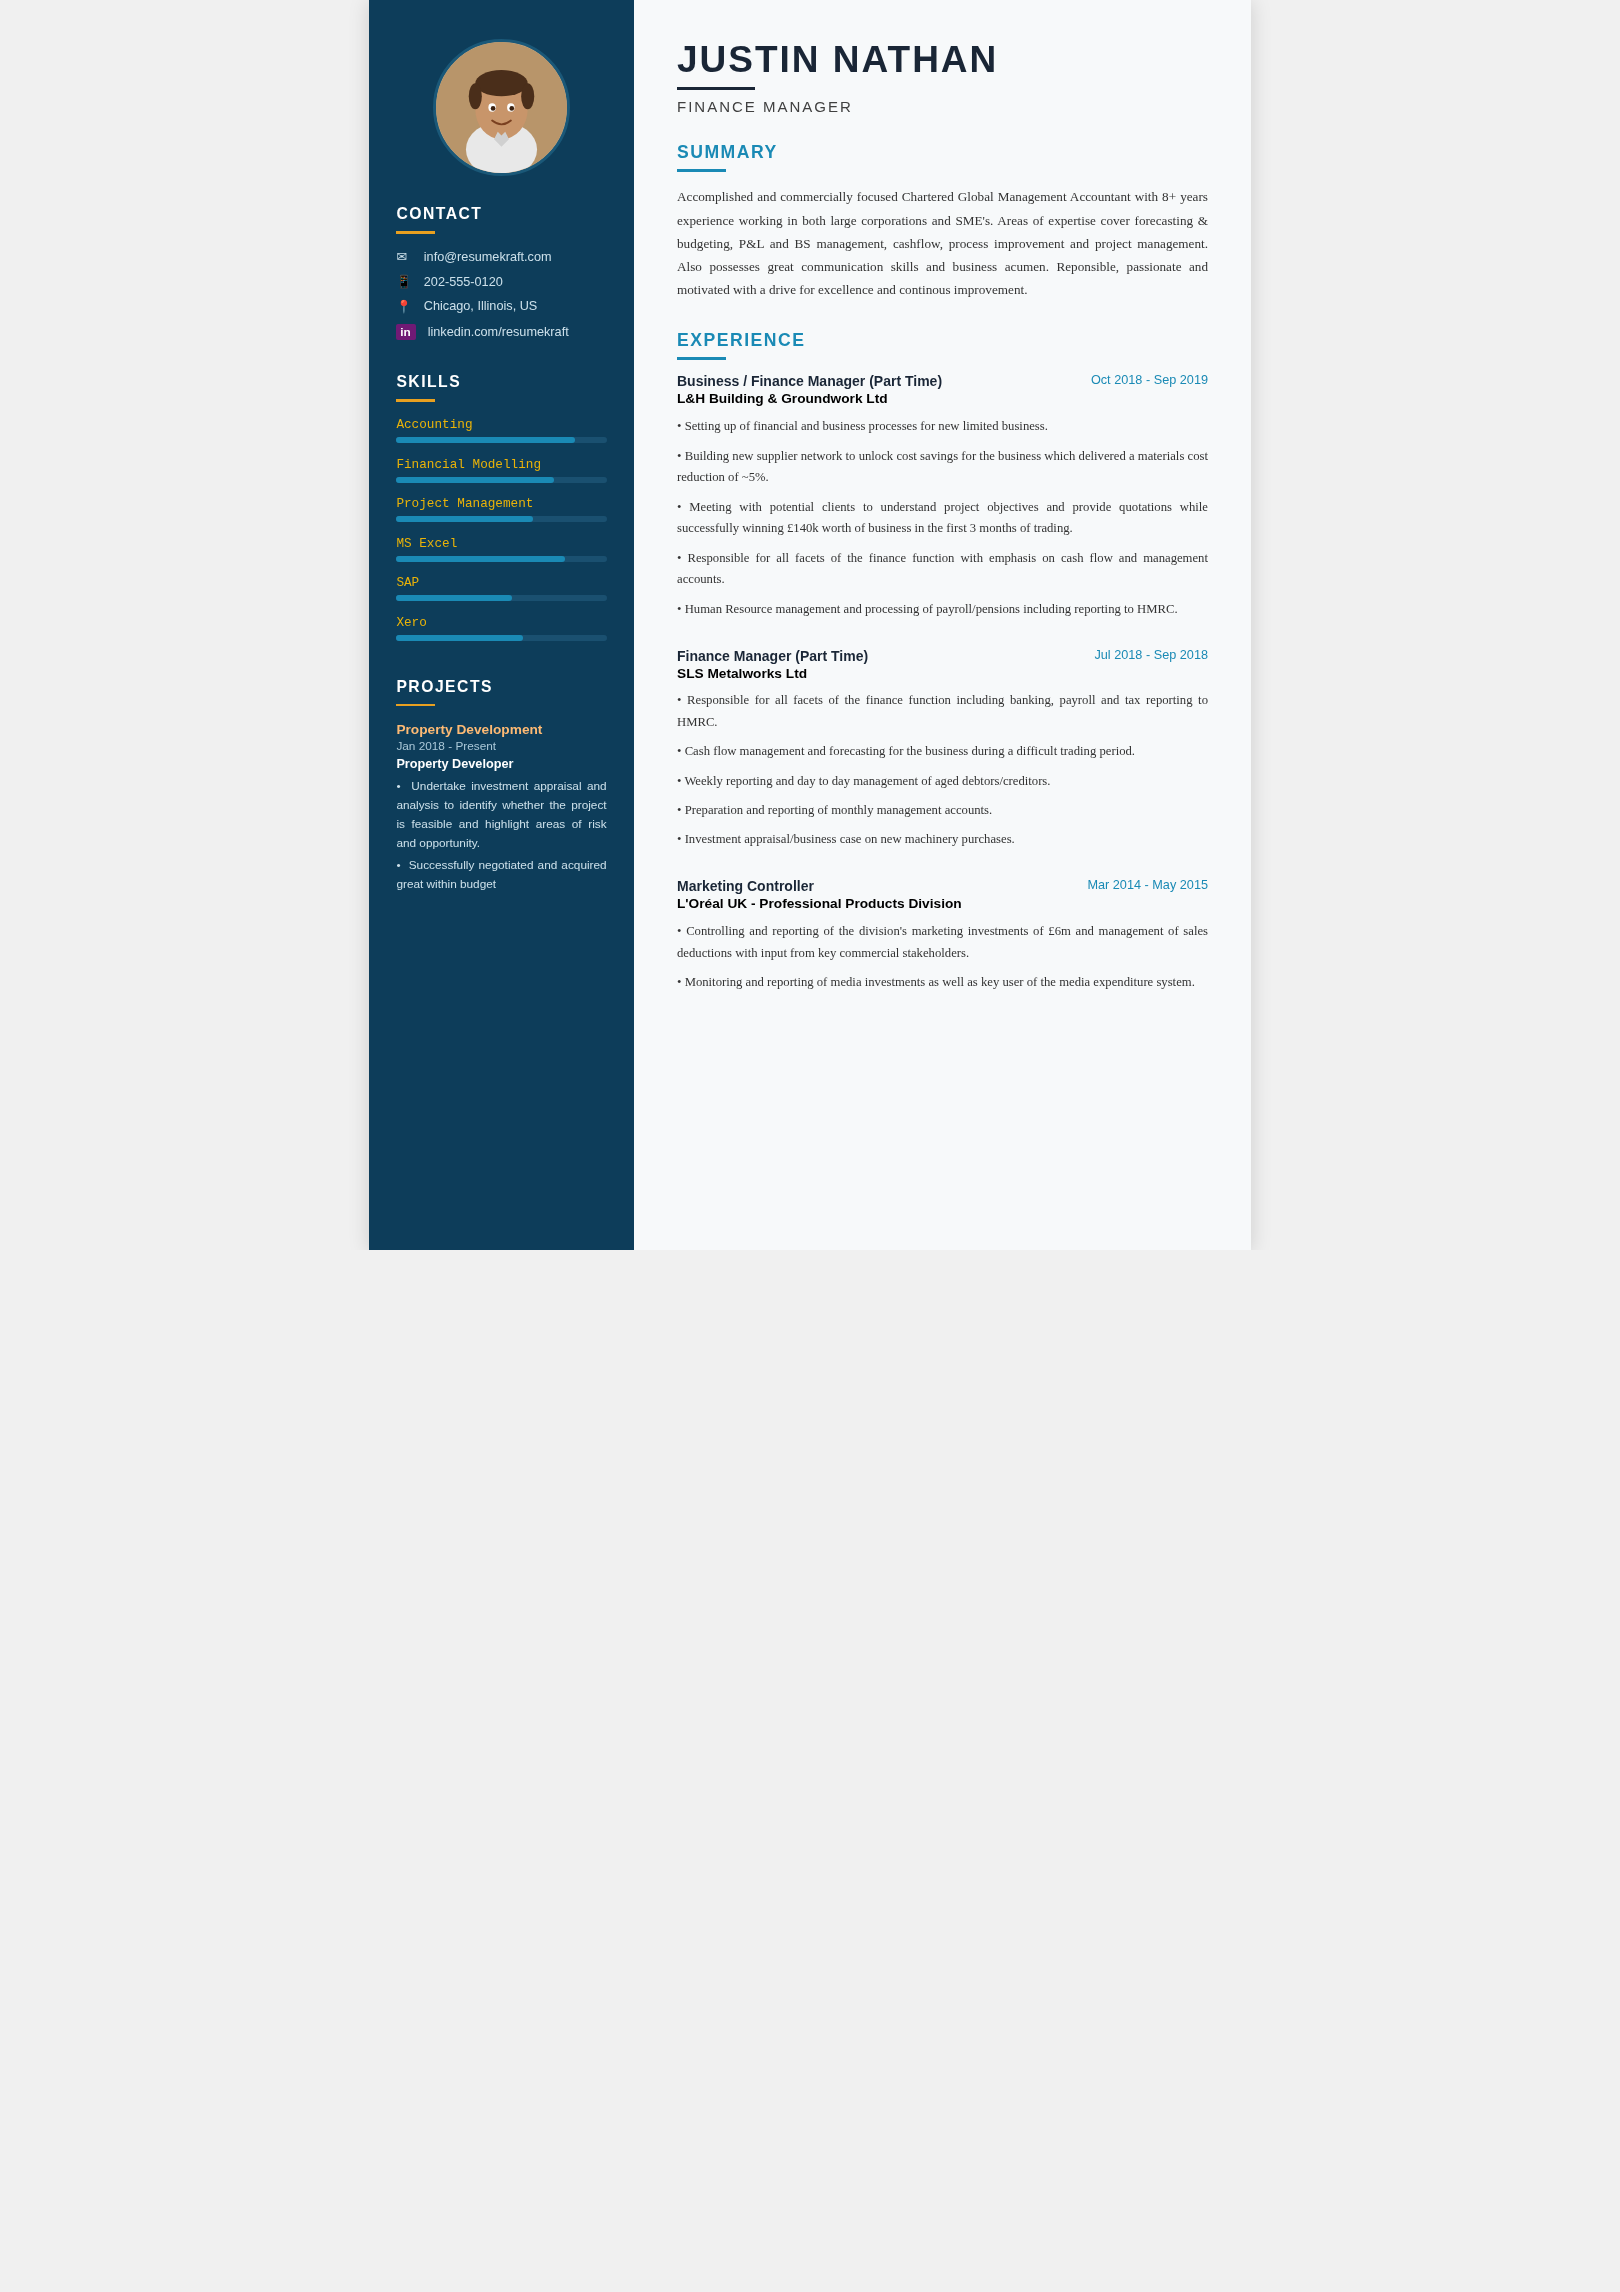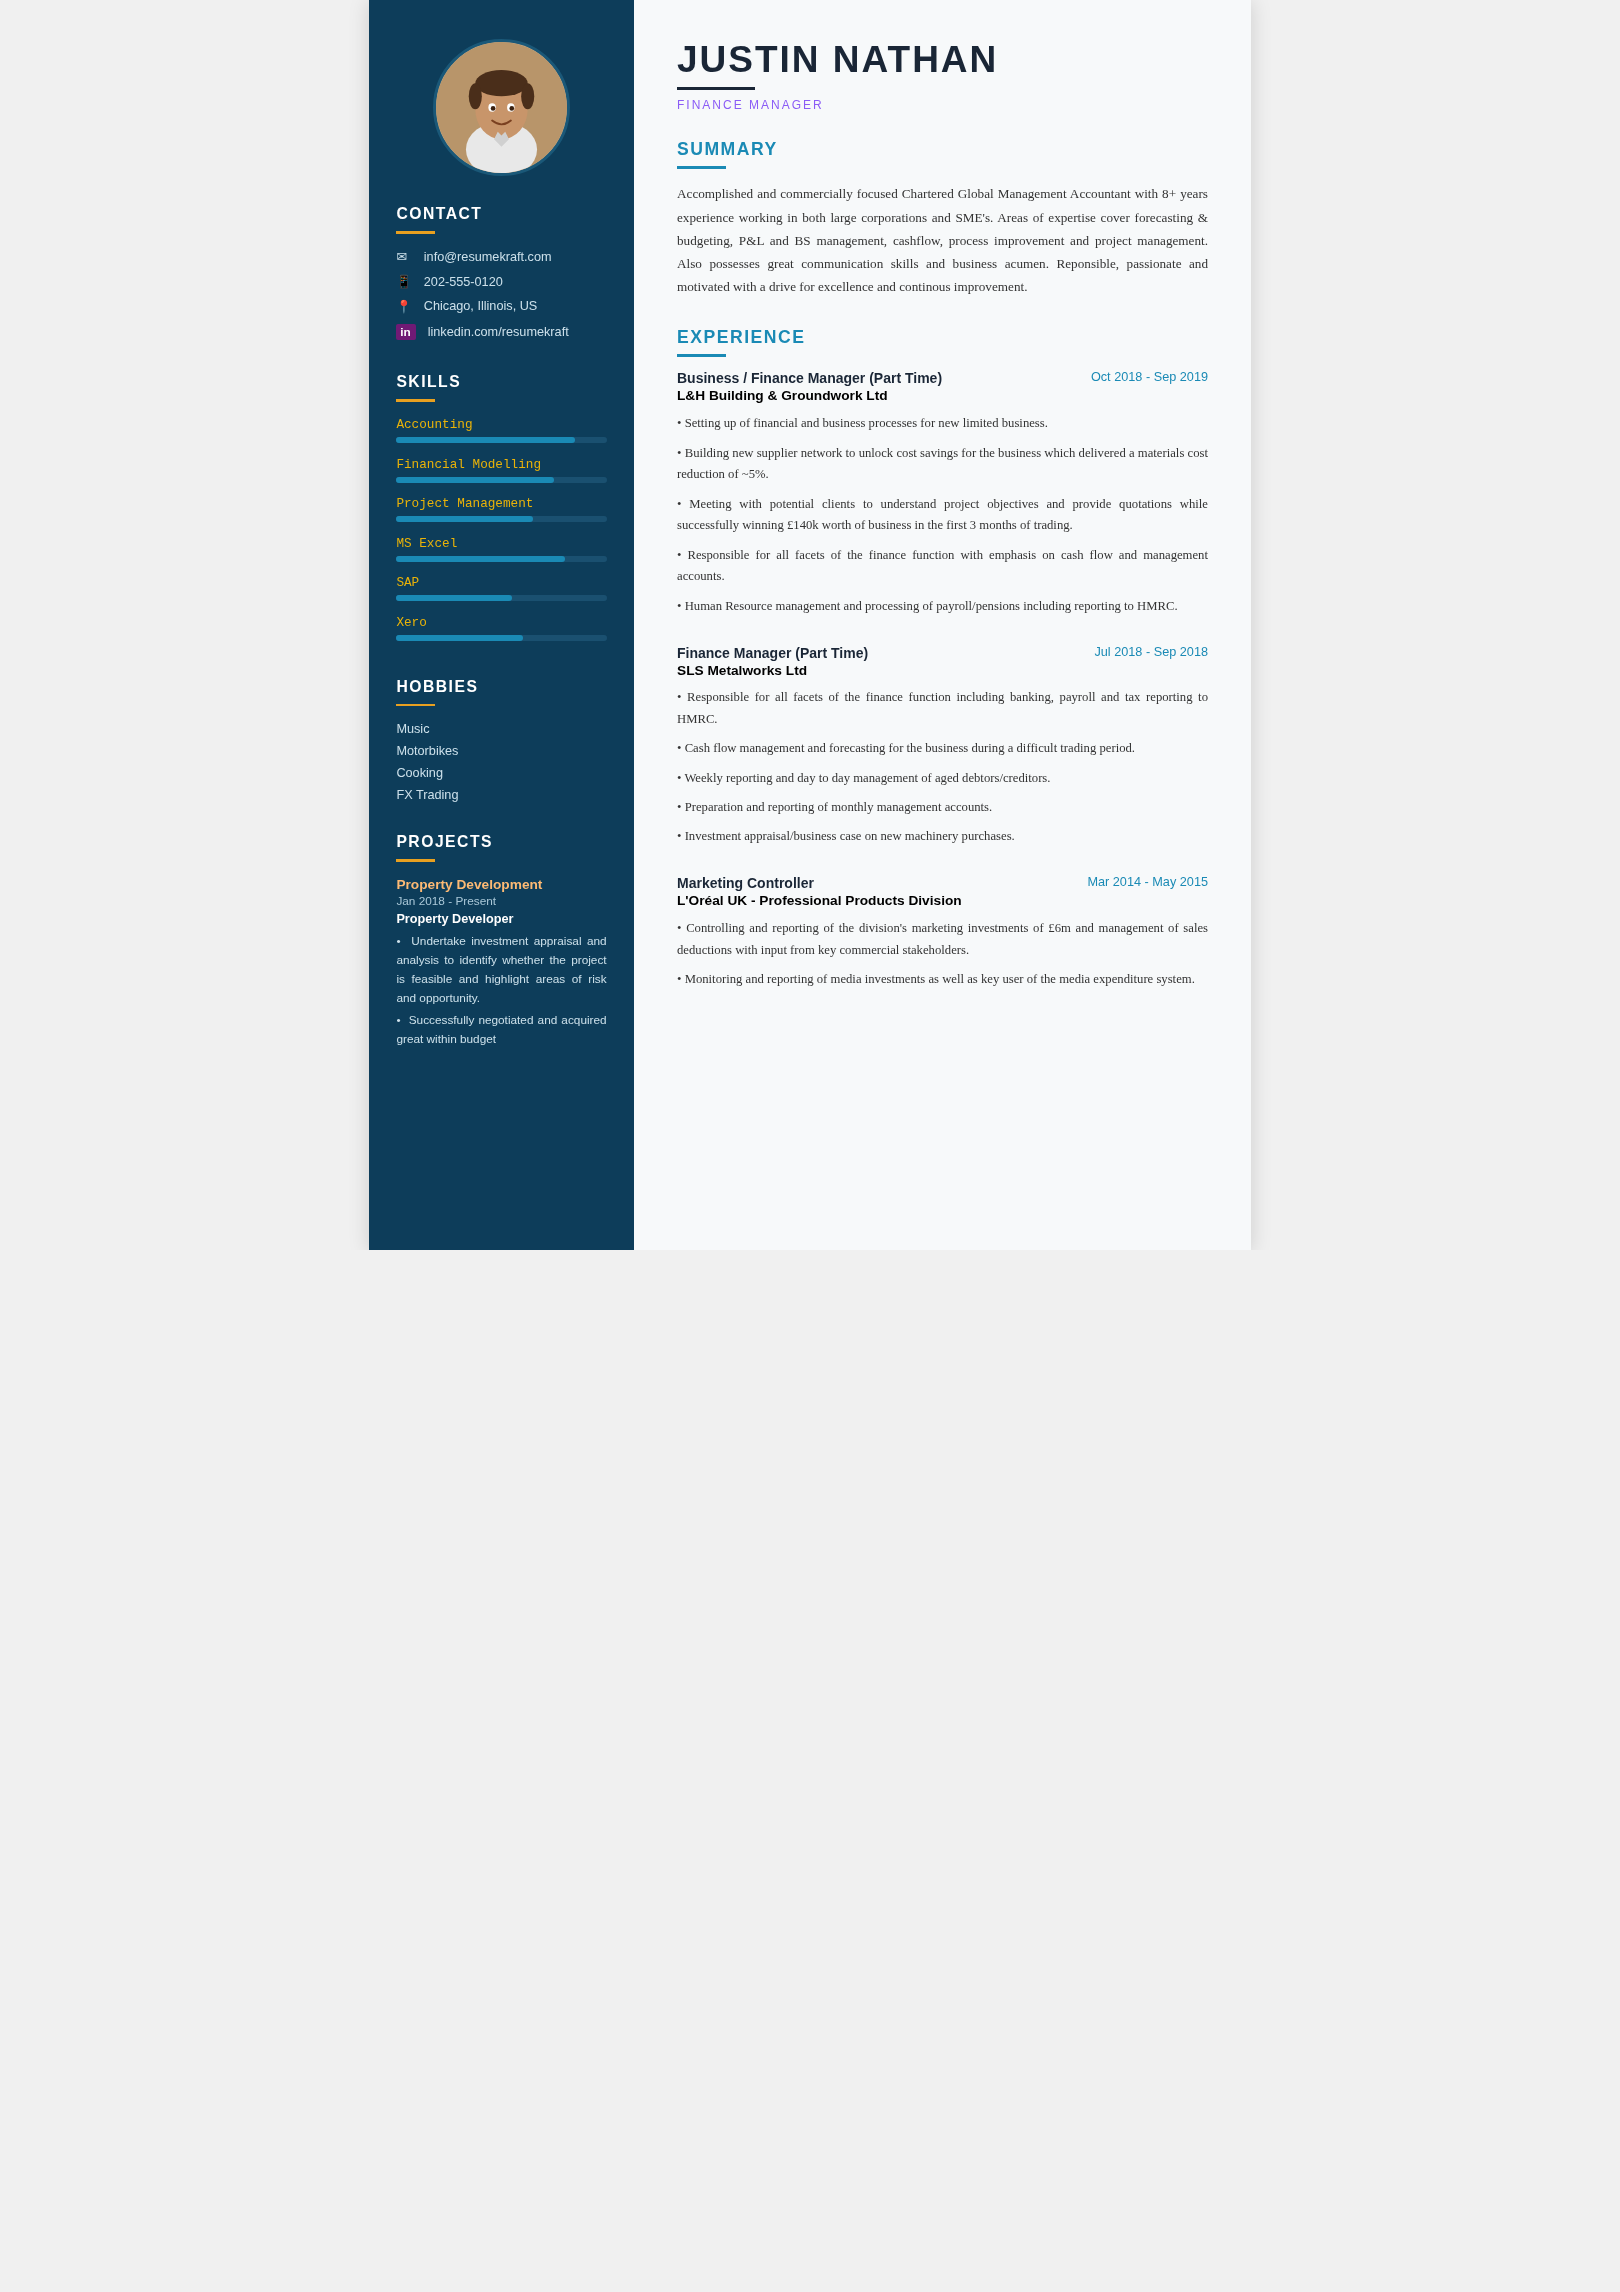--- a/index.html
+++ b/index.html
@@ -155,23 +155,23 @@
       text-transform: uppercase;
     }
     .name-divider {
       width: 78px;
       height: 2.9px;
       background: #1a2636;
       margin: 5.9px 0 7.8px 0;
     }
     .candidate-title {
       font-family: 'Arial', sans-serif;
-      font-size: 12px;
+      font-size: 15px;
       letter-spacing: 2px;
-      color: #8b5cf6;
+      color: #404040;
       text-transform: uppercase;
       margin-bottom: 27.4px;
     }
     .section-title {
       font-family: 'Arial', sans-serif;
       font-size: 17.6px;
       font-weight: 700;
       letter-spacing: 1.5px;
       color: #1a8ab5;
       text-transform: uppercase;
@@ -327,28 +327,20 @@
         </div>
         <div class="skill-item">
           <div class="skill-label">Xero</div>
           <div class="skill-bar-bg">
               <div class="skill-bar-fill" style="width:60%"></div>
             </div>
         </div>
       </div>
     </div>
 
-    <div class="sidebar-section">
-      <div class="sidebar-section-title">HOBBIES</div>
-      <div class="sidebar-divider"></div>
-      <div class="hobby-item">Music</div>
-      <div class="hobby-item">Motorbikes</div>
-      <div class="hobby-item">Cooking</div>
-      <div class="hobby-item">FX Trading</div>
-    </div>
 
     <div class="sidebar-section">
       <div class="sidebar-section-title">PROJECTS</div>
       <div class="sidebar-divider"></div>
       <div class="project-item">
         <div class="project-title">Property Development</div>
         <div class="project-date">Jan 2018 - Present</div>
         <div class="project-role">Property Developer</div>
         <div class="project-bullet">• &nbsp;<span>Undertake investment appraisal and analysis to identify whether the project is feasible and highlight areas of risk and opportunity.</span></div>
         <div class="project-bullet">• &nbsp;<span>Successfully negotiated and acquired great within budget</span></div>

